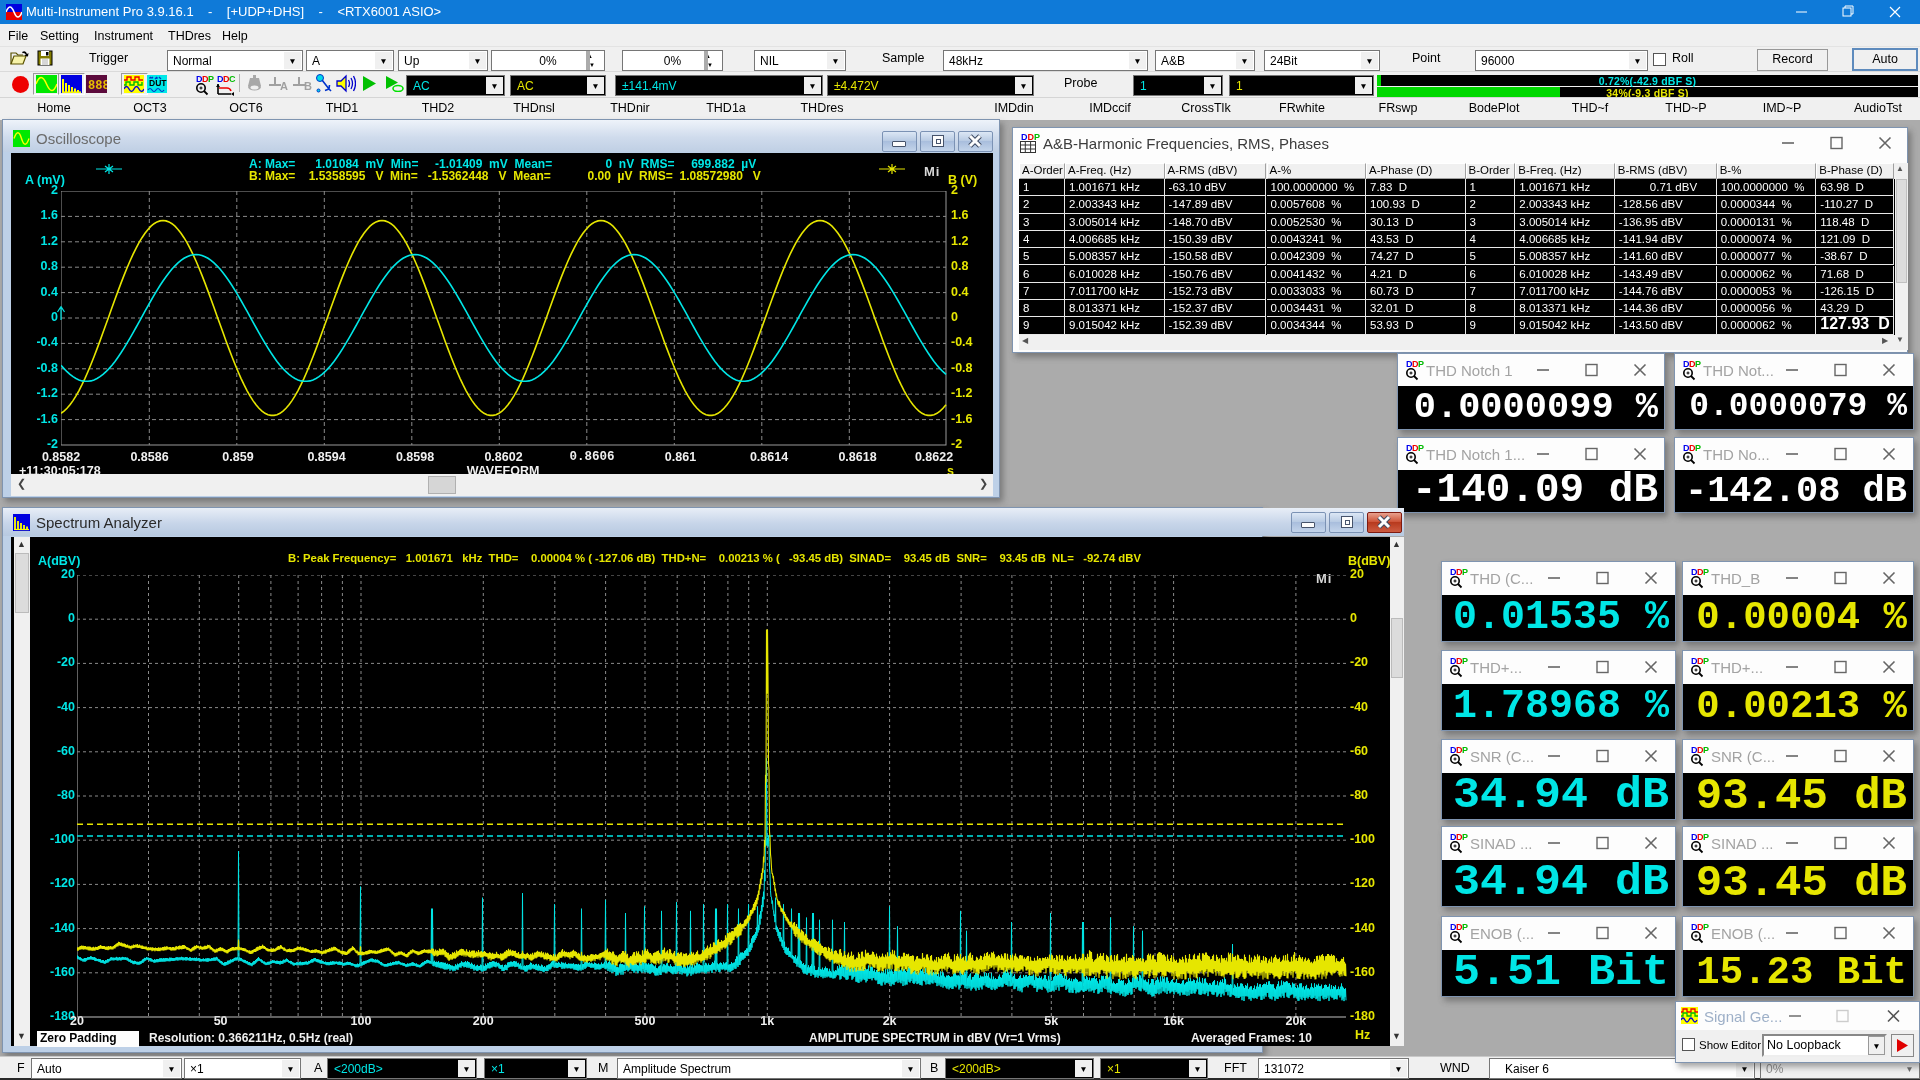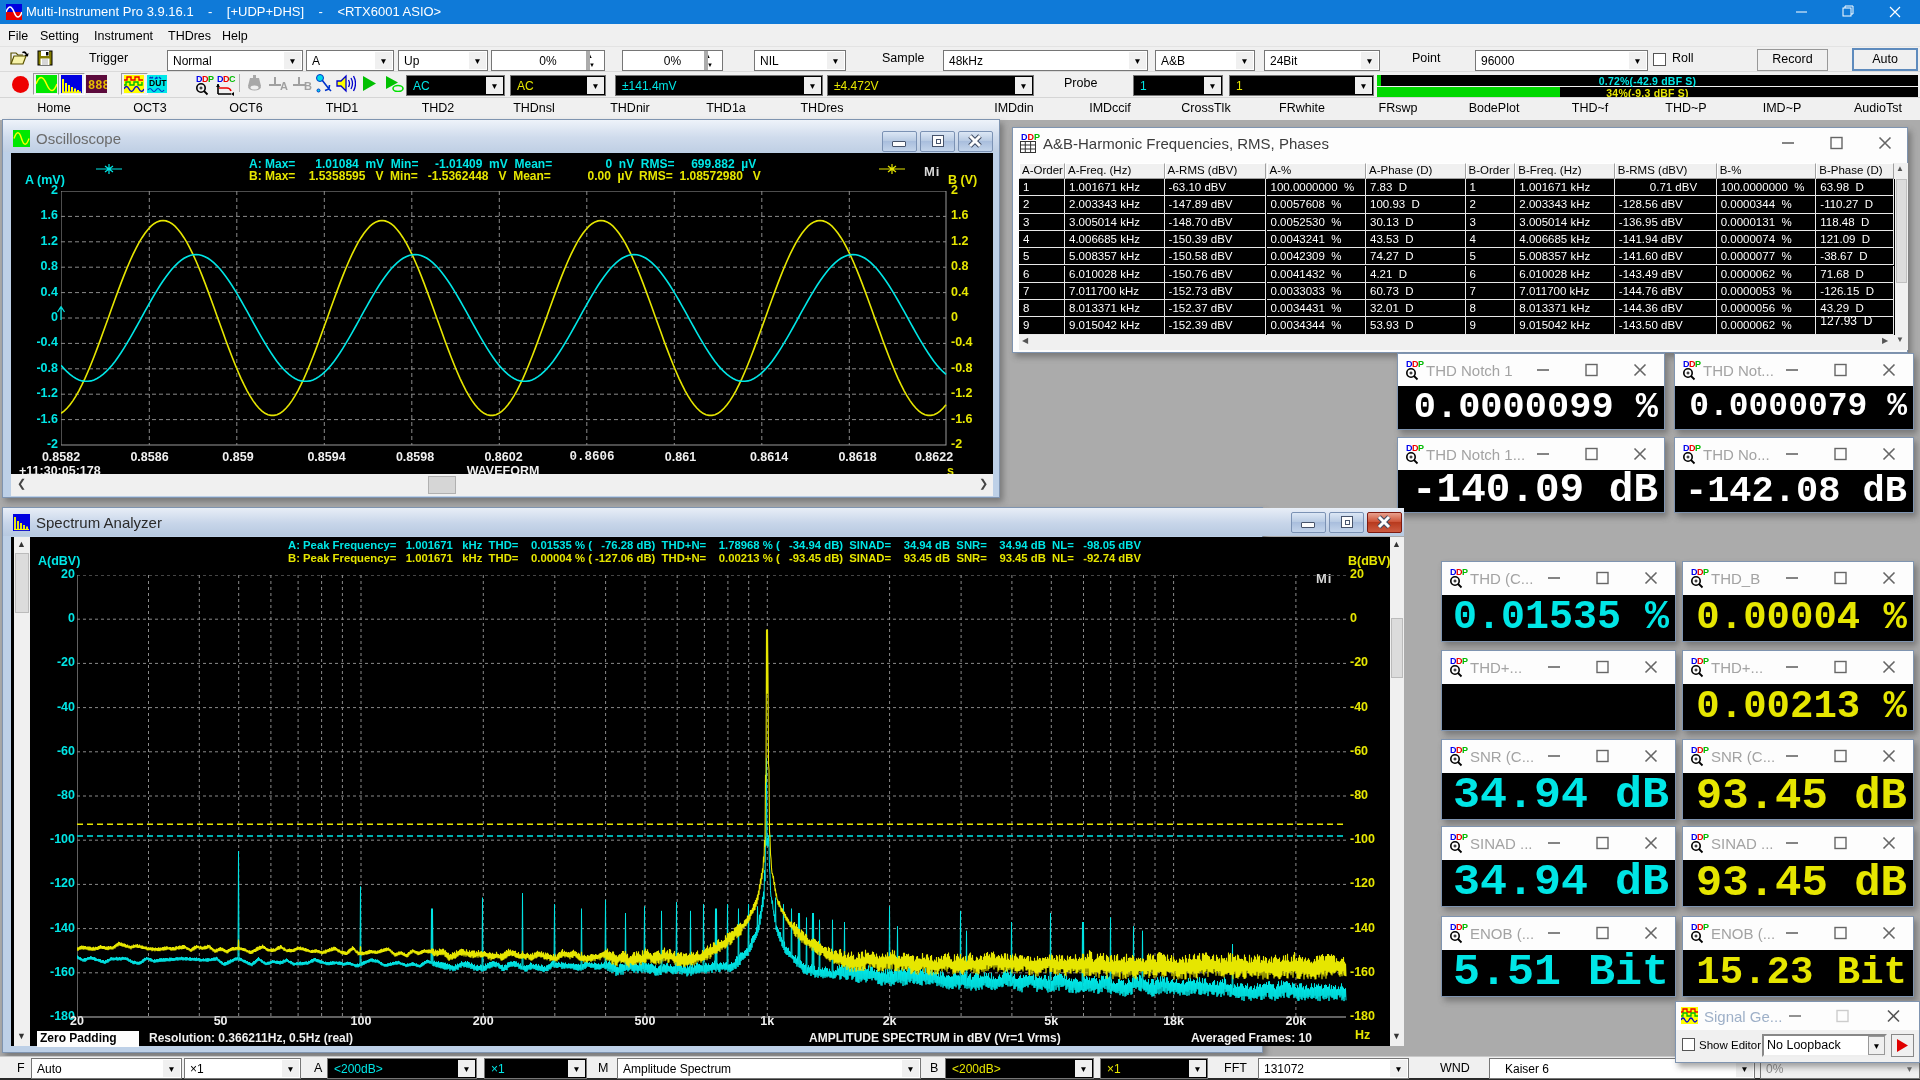--- a/index.html
+++ b/index.html
@@ -526,21 +526,21 @@
 <div class="t" style="left:357px;top:191.4px;color:#fff;font-size:11.5px;font-weight:normal;white-space:pre;">53.93  D</div>
 <div style="left:452.6px;top:189.4px;width:49.69999999999999px;height:17.3px;border:1px solid #e8e8e8;border-top:none;border-left:none;"></div>
 <div class="t" style="left:456.6px;top:191.4px;color:#fff;font-size:11.5px;font-weight:normal;white-space:pre;">9</div>
 <div style="left:502.3px;top:189.4px;width:99.49999999999994px;height:17.3px;border:1px solid #e8e8e8;border-top:none;border-left:none;"></div>
 <div class="t" style="left:506.3px;top:191.4px;color:#fff;font-size:11.5px;font-weight:normal;white-space:pre;">9.015042 kHz</div>
 <div style="left:601.8px;top:189.4px;width:101.90000000000009px;height:17.3px;border:1px solid #e8e8e8;border-top:none;border-left:none;"></div>
 <div class="t" style="left:605.8px;top:191.4px;color:#fff;font-size:11.5px;font-weight:normal;white-space:pre;">-143.50 dBV</div>
 <div style="left:703.7px;top:189.4px;width:99.59999999999991px;height:17.3px;border:1px solid #e8e8e8;border-top:none;border-left:none;"></div>
 <div class="t" style="left:707.7px;top:191.4px;color:#fff;font-size:11.5px;font-weight:normal;white-space:pre;">0.0000062  %</div>
 <div style="left:803.3px;top:189.4px;width:78.20000000000005px;height:17.3px;border:1px solid #e8e8e8;border-top:none;border-left:none;"></div>
-<div class="t" style="left:807.3px;top:187px;color:#fff;font-size:12px;font-weight:normal;white-space:pre;">127.93  D</div>
+<div class="t" style="left:807.3px;top:187px;color:#fff;font-size:16px;font-weight:bold;white-space:pre;">127.93  D</div>
 <div style="left:6px;top:207px;width:875.5px;height:15px;background:#f0f0f0;"></div>
 <div class="t" style="left:9px;top:208px;color:#555;font-size:8px;font-weight:normal;white-space:pre;">◀</div>
 <div class="t" style="left:869px;top:208px;color:#555;font-size:8px;font-weight:normal;white-space:pre;">▶</div>
 <div style="left:881.5px;top:35px;width:13px;height:187px;background:#f0f0f0;"></div>
 <div class="t" style="left:883px;top:36px;color:#555;font-size:8px;font-weight:normal;white-space:pre;">▲</div>
 <div class="t" style="left:883px;top:207px;color:#555;font-size:8px;font-weight:normal;white-space:pre;">▼</div>
 <div style="left:882.5px;top:51px;width:11px;height:104px;background:#dcdcdc;border:1px solid #c0c0c0;"></div>
 </div>
 <div class="win" style="left:1397px;top:353px;width:268px;height:77px;background:#fdfdfd;">
 <div class="t" style="left:8px;top:5px;font-size:9px;font-weight:bold;letter-spacing:-0.5px;"><span style="color:#0000ee">D</span><span style="color:#ee0000">D</span><span style="color:#00bb00">P</span></div>
@@ -629,21 +629,20 @@
       </div>
 <div style="left:8px;top:29px;width:1385px;height:509px;background:#000;"></div>
 <div style="left:11px;top:29px;width:16px;height:509px;background:#f0f0f0;"></div>
 <div class="t" style="left:14px;top:31px;color:#333;font-size:9px;font-weight:normal;white-space:pre;">▲</div>
 <div class="t" style="left:14px;top:523px;color:#333;font-size:9px;font-weight:normal;white-space:pre;">▼</div>
 <div style="left:12px;top:45px;width:14px;height:60px;background:#dcdcdc;border:1px solid #bbb;"></div>
 <div style="left:1387px;top:29px;width:14px;height:509px;background:#f0f0f0;"></div>
 <div class="t" style="left:1389px;top:31px;color:#333;font-size:9px;font-weight:normal;white-space:pre;">▲</div>
 <div class="t" style="left:1389px;top:523px;color:#333;font-size:9px;font-weight:normal;white-space:pre;">▼</div>
 <div style="left:1388px;top:110px;width:12px;height:60px;background:#dcdcdc;border:1px solid #bbb;"></div>
-<div class="t" style="left:285px;top:31px;color:#00e6e6;font-size:11.3px;font-weight:bold;white-space:pre;">A: Peak Frequency=   1.001671   kHz  THD=    0.01535 % (   -76.28 dB)  THD+N=    1.78968 % (   -34.94 dB)  SINAD=    34.94 dB  SNR=    34.94 dB  NL=   -98.05 dBV</div>
 <div class="t" style="left:285px;top:44px;color:#e6e600;font-size:11.3px;font-weight:bold;white-space:pre;">B: Peak Frequency=   1.001671   kHz  THD=    0.00004 % ( -127.06 dB)  THD+N=    0.00213 % (   -93.45 dB)  SINAD=    93.45 dB  SNR=    93.45 dB  NL=   -92.74 dBV</div>
 <div class="t" style="left:35px;top:46px;color:#00e6e6;font-size:12.5px;font-weight:bold;white-space:pre;">A(dBV)</div>
 <div class="t" style="left:1345px;top:46px;color:#e6e600;font-size:12.5px;font-weight:bold;white-space:pre;">B(dBV)</div>
 <div class="t" style="left:1313px;top:64px;color:#d8d8d8;font-size:13px;font-weight:bold;white-space:pre;letter-spacing:1px;">Mi</div>
 <div class="t" style="left:28px;top:59.0px;color:#00e6e6;font-size:12.5px;font-weight:bold;white-space:pre;width:44px;text-align:right;">20</div>
 <div class="t" style="left:1347px;top:59.0px;color:#e6e600;font-size:12.5px;font-weight:bold;white-space:pre;">20</div>
 <div class="t" style="left:28px;top:103.20000000000005px;color:#00e6e6;font-size:12.5px;font-weight:bold;white-space:pre;width:44px;text-align:right;">0</div>
 <div class="t" style="left:1347px;top:103.20000000000005px;color:#e6e600;font-size:12.5px;font-weight:bold;white-space:pre;">0</div>
 <div class="t" style="left:28px;top:147.39999999999998px;color:#00e6e6;font-size:12.5px;font-weight:bold;white-space:pre;width:44px;text-align:right;">-20</div>
 <div class="t" style="left:1347px;top:147.39999999999998px;color:#e6e600;font-size:12.5px;font-weight:bold;white-space:pre;">-20</div>
@@ -664,21 +663,21 @@
 <div class="t" style="left:28px;top:501.0px;color:#00e6e6;font-size:12.5px;font-weight:bold;white-space:pre;width:44px;text-align:right;">-180</div>
 <div class="t" style="left:1347px;top:501.0px;color:#e6e600;font-size:12.5px;font-weight:bold;white-space:pre;">-180</div>
 <div class="t" style="left:49.0px;top:506px;color:#f0f0f0;font-size:12.5px;font-weight:bold;white-space:pre;width:50px;text-align:center;">20</div>
 <div class="t" style="left:210.6830255234489px;top:506px;color:#f0f0f0;font-size:12.5px;font-weight:bold;white-space:pre;width:50px;text-align:left;">50</div>
 <div class="t" style="left:332.9915127617245px;top:506px;color:#f0f0f0;font-size:12.5px;font-weight:bold;white-space:pre;width:50px;text-align:center;">100</div>
 <div class="t" style="left:455.3px;top:506px;color:#f0f0f0;font-size:12.5px;font-weight:bold;white-space:pre;width:50px;text-align:center;">200</div>
 <div class="t" style="left:616.983025523449px;top:506px;color:#f0f0f0;font-size:12.5px;font-weight:bold;white-space:pre;width:50px;text-align:center;">500</div>
 <div class="t" style="left:739.2915127617244px;top:506px;color:#f0f0f0;font-size:12.5px;font-weight:bold;white-space:pre;width:50px;text-align:center;">1k</div>
 <div class="t" style="left:861.6px;top:506px;color:#f0f0f0;font-size:12.5px;font-weight:bold;white-space:pre;width:50px;text-align:center;">2k</div>
 <div class="t" style="left:1023.2830255234489px;top:506px;color:#f0f0f0;font-size:12.5px;font-weight:bold;white-space:pre;width:50px;text-align:center;">5k</div>
-<div class="t" style="left:1145.5915127617245px;top:506px;color:#f0f0f0;font-size:12.5px;font-weight:bold;white-space:pre;width:50px;text-align:center;">18k</div>
+<div class="t" style="left:1145.5915127617245px;top:506px;color:#f0f0f0;font-size:12.5px;font-weight:bold;white-space:pre;width:50px;text-align:center;">16k</div>
 <div class="t" style="left:1267.9px;top:506px;color:#f0f0f0;font-size:12.5px;font-weight:bold;white-space:pre;width:50px;text-align:center;">20k</div>
 <div class="t" style="left:1352px;top:520px;color:#e6e600;font-size:12.5px;font-weight:bold;white-space:pre;">Hz</div>
 <div style="left:34px;top:523px;width:102px;height:16px;background:#fdfdfd;"></div>
 <div class="t" style="left:37px;top:524px;color:#000;font-size:12px;font-weight:bold;white-space:pre;">Zero Padding</div>
 <div class="t" style="left:146px;top:524px;color:#f0f0f0;font-size:12px;font-weight:bold;white-space:pre;">Resolution: 0.366211Hz, 0.5Hz (real)</div>
 <div class="t" style="left:806px;top:524px;color:#f0f0f0;font-size:12px;font-weight:bold;white-space:pre;">AMPLITUDE SPECTRUM in dBV (Vr=1 Vrms)</div>
 <div class="t" style="left:1188px;top:524px;color:#f0f0f0;font-size:12px;font-weight:bold;white-space:pre;">Averaged Frames: 10</div>
 <svg style="position:absolute;left:74px;top:67px;" width="1273" height="472">
         <path d="M0 0 V442" stroke="#c0c0c0" stroke-width="1"></path>
         <path d="M0 442 H1269" stroke="#c0c0c0" stroke-width="1"></path>
@@ -764,20 +763,21 @@
         <path d="M9 9 L12.5 12.5" stroke="#000" stroke-width="1.8"></path>
         <path d="M6 4.5 v3 M4.5 6 h3" stroke="#000" stroke-width="1"></path>
       </svg>
 <div class="t" style="left:28px;top:8px;color:#a3a3a3;font-size:15px;font-weight:normal;white-space:pre;">THD+...</div>
 <svg style="position:absolute;left:0;top:0;width:100%;height:100%;">
         <path d="M106 16 h12" stroke="#666" stroke-width="1.6"></path>
         <rect x="155" y="10.5" width="11" height="11" fill="none" stroke="#666" stroke-width="1.4"></rect>
         <path d="M203.5 10.5 l11 11 M214.5 10.5 l-11 11" stroke="#666" stroke-width="1.6"></path>
       </svg>
 <div style="left:0px;top:33px;width:233px;height:46px;background:#000;"></div>
+<div class="t" style="left:2px;top:35.0px;color:#00e6e6;font-size:40px;font-weight:bold;white-space:pre;font-family:'Liberation Mono',monospace;text-align:right;line-height:1.05;width:225px;">1.78968 %</div>
 </div>
 <div class="win" style="left:1682px;top:650px;width:232px;height:81px;background:#fdfdfd;">
 <div class="t" style="left:8px;top:5px;font-size:9px;font-weight:bold;letter-spacing:-0.5px;"><span style="color:#0000ee">D</span><span style="color:#ee0000">D</span><span style="color:#00bb00">P</span></div>
       <svg style="position:absolute;left:7px;top:13px;" width="14" height="14">
         <circle cx="6" cy="6" r="4.2" fill="none" stroke="#000" stroke-width="1.6"></circle>
         <path d="M9 9 L12.5 12.5" stroke="#000" stroke-width="1.8"></path>
         <path d="M6 4.5 v3 M4.5 6 h3" stroke="#000" stroke-width="1"></path>
       </svg>
 <div class="t" style="left:28px;top:8px;color:#a3a3a3;font-size:15px;font-weight:normal;white-space:pre;">THD+...</div>
 <svg style="position:absolute;left:0;top:0;width:100%;height:100%;">

